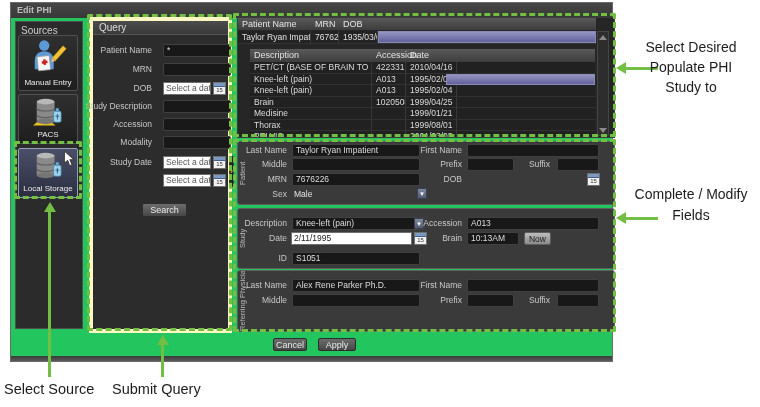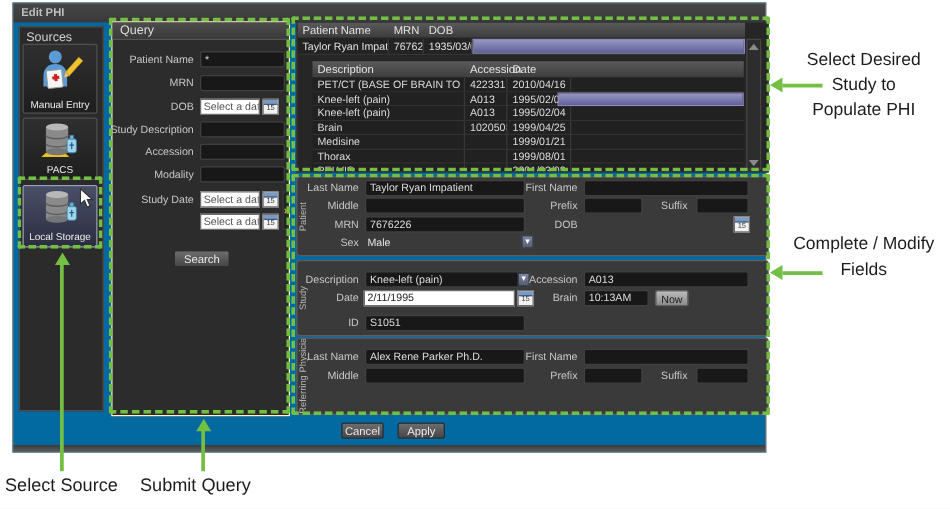--- a/index.html
+++ b/index.html
@@ -1,35 +1,35 @@
 <!DOCTYPE html>
 <html><head>
 <meta charset="utf-8">
 <style>
   html,body{margin:0;padding:0;background:#fff}
   .canvas{position:relative;width:760px;height:407px;background:#fff;overflow:hidden;
           font-family:"Liberation Sans",sans-serif;-webkit-font-smoothing:antialiased}
   .abs{position:absolute}
   
-  .win{position:absolute;left:10px;top:2px;width:603px;height:360px;background:#0369a1;
+  .win{position:absolute;left:10px;top:2px;width:603px;height:360px;background:#22c55e;
        border:1px solid #6a6a6a;box-sizing:border-box}
   .titlebar{position:absolute;left:0;top:0;right:0;height:15px;background:linear-gradient(#464646,#383838);
        color:#bdbdbd;font-size:9px;font-weight:bold;line-height:15px;padding-left:6px;box-sizing:border-box}
   .bottomstrip{position:absolute;left:0;right:0;bottom:0;height:5px;background:linear-gradient(#3a3a3a,#5a5a5a)}
   
   .sources{position:absolute;left:4px;top:18px;width:68px;height:308px;background:#2b2b2b;
        border:1px solid #4e4e4e;box-sizing:border-box}
   .sources-header{font-size:10px;color:#cfcfcf;padding:3px 5px}
   .srcbtn{position:absolute;left:2px;width:60px;background:linear-gradient(#2f2f2f,#1e1e1e);
        border:1px solid #4f4f4f;border-radius:2px;box-sizing:border-box;text-align:center;overflow:hidden}
   .srcbtn .lbl{display:block;font-size:8px;color:#ececec;line-height:10px;white-space:nowrap}
   .srcbtn.local{background:linear-gradient(#4a4f68,#2b2e40);border-color:#99a1b8}
   
   .qpanel{position:absolute;left:78px;top:14px;width:143px;height:316px;background:#2c2c2c;
-       border:1px solid #fef9c3;box-sizing:border-box}
+       border:4px solid #fef9c3;box-sizing:border-box}
   .qheader{position:absolute;left:0;top:0;right:0;height:14px;background:linear-gradient(#4c4c4c,#3a3a3a);
        color:#ddd;font-size:10px;line-height:14px;padding-left:6px;border-bottom:1px solid #555;box-sizing:border-box}
   .qlabel{position:absolute;font-size:8.5px;color:#c8c8c8;line-height:13px;white-space:nowrap}
   .dinput{position:absolute;background:#181818;border:1px solid #404040;border-radius:2px;color:#ddd;
        font-size:8.5px;line-height:11px;padding:0 3px;height:13px;box-sizing:border-box;overflow:hidden;white-space:nowrap}
   .winput{position:absolute;background:#fff;border:1px solid #6f6f6f;color:#222;font-size:8.5px;
        line-height:11px;padding:0 2px;height:13px;box-sizing:border-box;overflow:hidden;white-space:nowrap}
   .winput.ph{color:#555}
   .calbtn{position:absolute;width:13px;height:13px;background:#f2f2f2;border:1px solid #6f6f6f;box-sizing:border-box;cursor:pointer}
   .calbar{height:3px;background:#7a99c4;border-bottom:1px solid #44608a}
@@ -329,22 +329,22 @@
 
   <div class="dash" style="left:14px;top:141px;width:68px;height:58px"></div>
   <div class="dash" style="left:87px;top:14px;width:145px;height:317px"></div>
   <div class="dash" style="left:233px;top:13px;width:383px;height:124px"></div>
   <div class="dash" style="left:233px;top:139px;width:383px;height:193px"></div>
 
   <div class="ahead-left" style="left:616px;top:62px"></div>
   <div class="aline-h" style="left:626px;top:66.5px;width:32px"></div>
   <div class="anno" style="left:624px;top:37px;width:134px">
     <div>Select Desired</div>
+    <div>Populate PHI</div>
     <div>Study to</div>
-    <div>Populate PHI</div>
   </div>
 
   <div class="ahead-left" style="left:616px;top:212px"></div>
   <div class="aline-h" style="left:626px;top:216.5px;width:32px"></div>
   <div class="anno" style="left:624px;top:184px;width:134px;line-height:21px">
     <div>Complete / Modify</div>
     <div>Fields</div>
   </div>
 
   <div class="ahead-up" style="left:44px;top:202px"></div>

